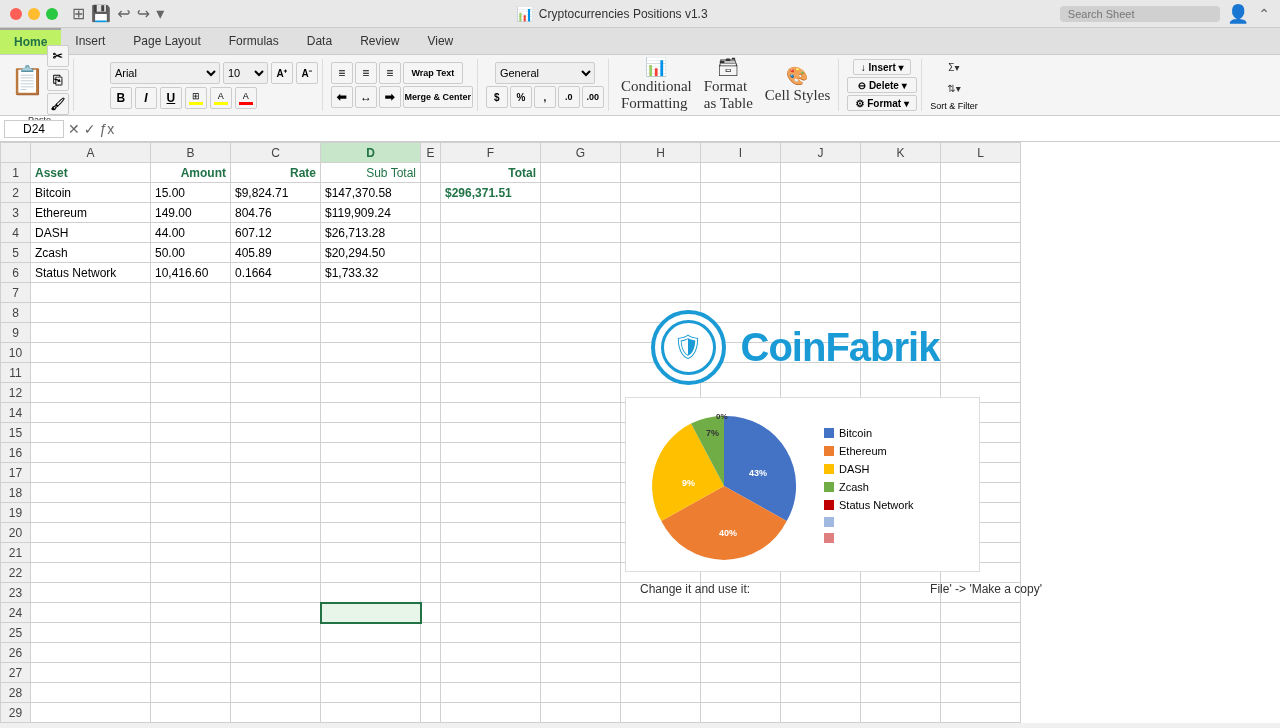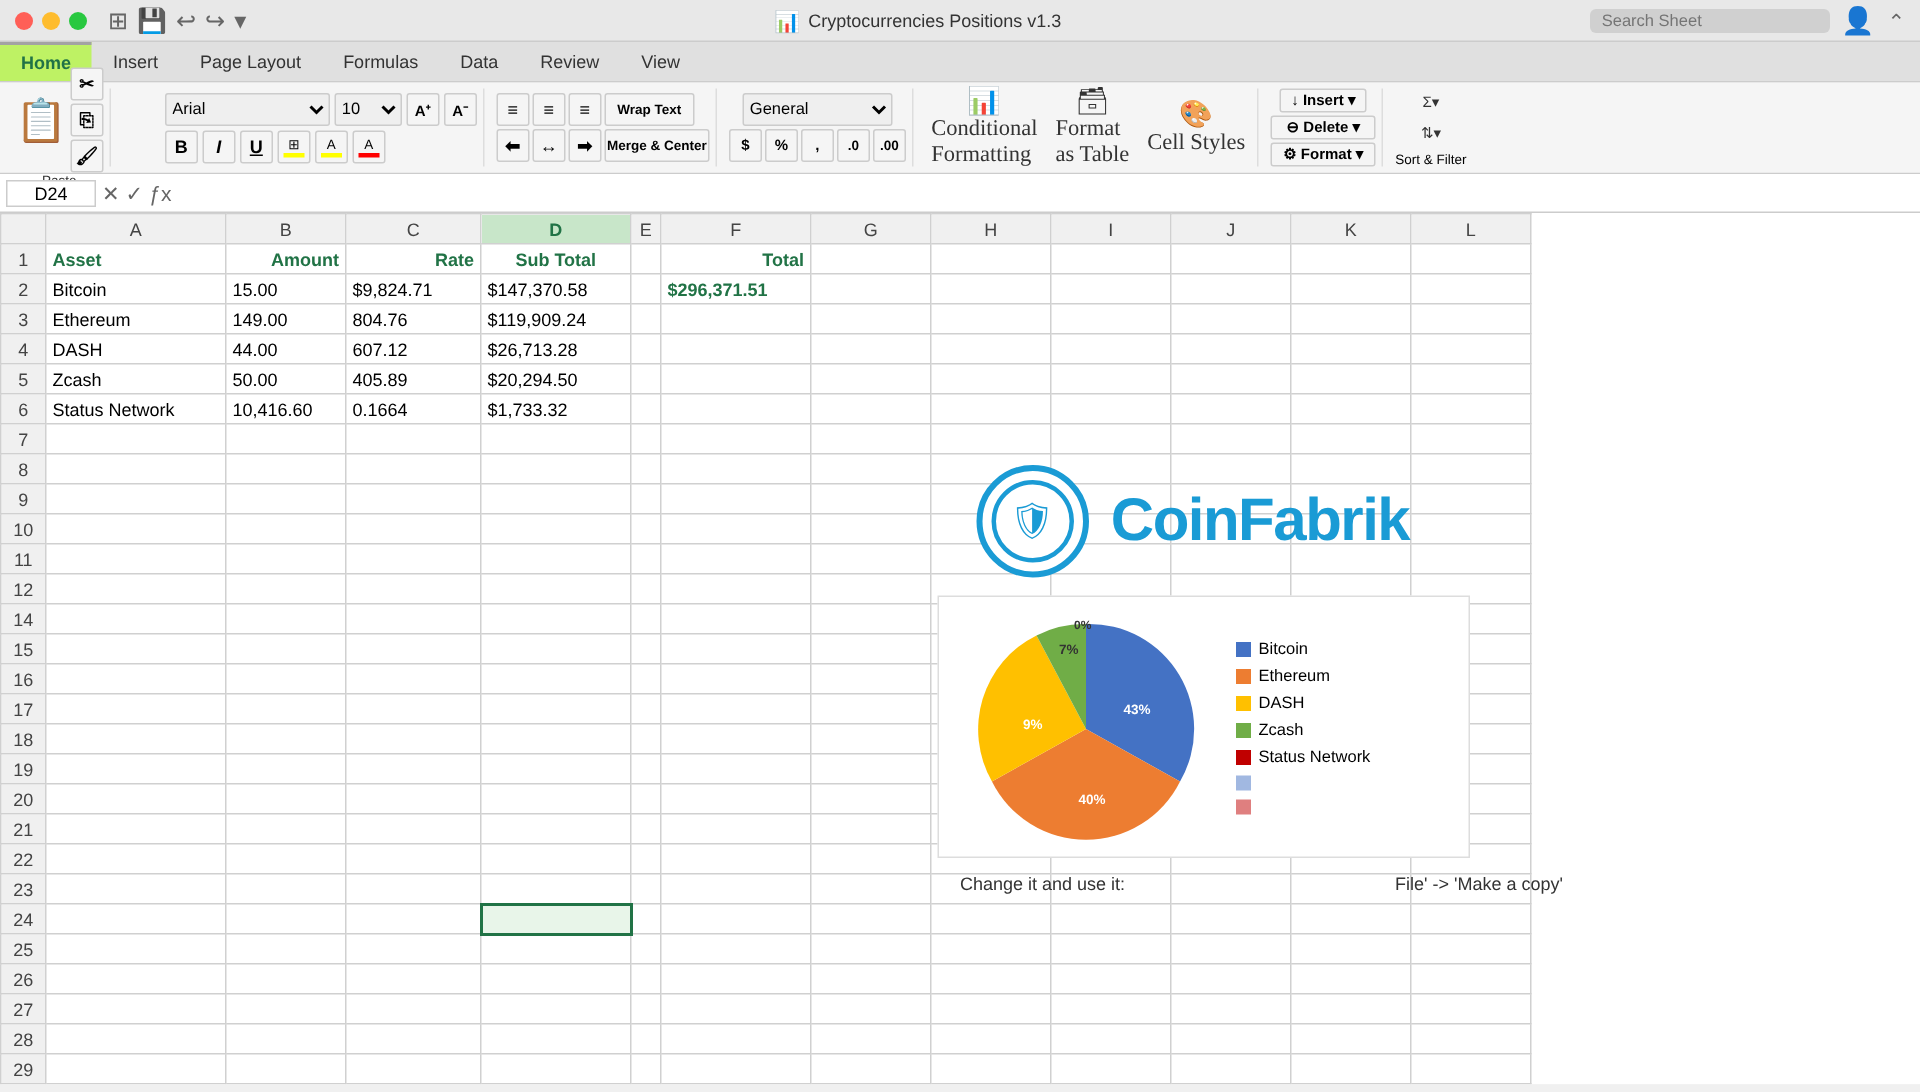--- a/index.html
+++ b/index.html
@@ -482,21 +482,21 @@
           <th class="col-header col-l">L</th>
         </tr>
       </thead>
       <tbody id="spreadsheet-body">
 
         <tr>
           <td class="row-header">1</td>
           <td style="font-weight:bold; color:#217346;">Asset</td>
           <td style="font-weight:bold; color:#217346; text-align:right;">Amount</td>
           <td style="font-weight:bold; color:#217346; text-align:right;">Rate</td>
-          <td style="font-weight:bold; color:#217346; text-align:center;">Sub Total</td>
+          <td style="font-weight:normal; color:#217346; text-align:right;">Sub Total</td>
           <td></td>
           <td style="font-weight:bold; color:#217346; text-align:right;">Total</td>
           <td></td>
           <td></td>
           <td></td>
           <td></td>
           <td></td>
           <td></td>
         </tr>
 

